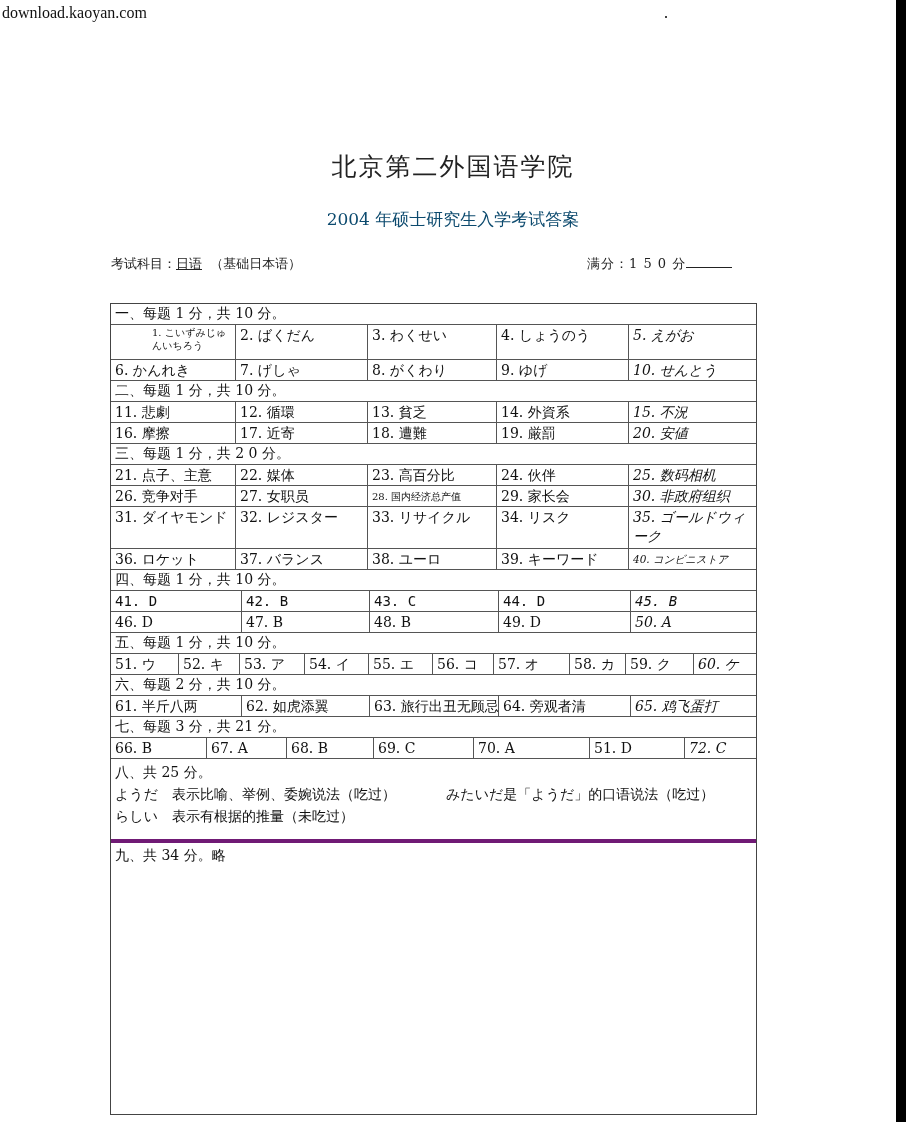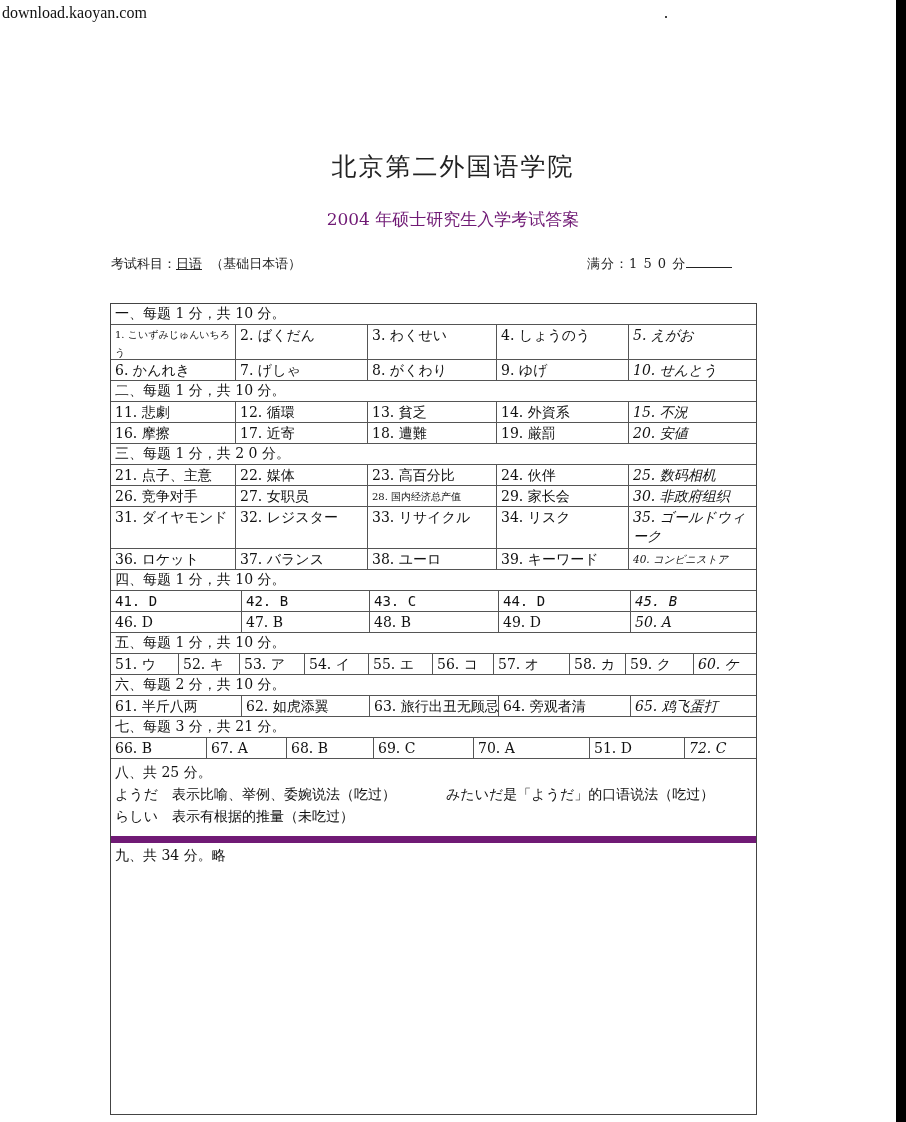--- a/index.html
+++ b/index.html
@@ -15,21 +15,21 @@
   .scan-edge {
     position:absolute; right:0; top:0; width:10px; height:1122px; background:#000;
   }
   .dot { position:absolute; left:665px; top:16px; width:2px; height:2px; background:#444; }
   .title {
     position:absolute; left:0; width:906px; top:150px; text-align:center;
     font-size:25px; letter-spacing:2px; color:#222;
   }
   .subtitle {
     position:absolute; left:0; width:906px; top:208px; text-align:center;
-    font-size:17px; color:#701a75;
+    font-size:17px; color:#0c4a6e;
   }
   .subject {
     position:absolute; left:111px; top:255px; font-size:13px; color:#222;
   }
   .subject .u { text-decoration:underline; }
   .fullmark {
     position:absolute; left:587px; top:255px; font-size:13px; color:#222;
     letter-spacing:1px;
   }
   .fullmark .blank {
@@ -39,23 +39,23 @@
     position:absolute; left:110px; top:303px; width:647px; height:812px;
     border:1px solid #444; box-sizing:border-box;
   }
   .row { display:flex; border-bottom:1px solid #555; box-sizing:border-box; }
   .row.header { height:21px; align-items:center; padding-left:4px; font-size:14px; }
   .cell {
     border-right:1px solid #555; box-sizing:border-box; padding:1px 4px;
     font-size:14px; line-height:19px; white-space:nowrap; overflow:hidden;
   }
   .cell:last-child { border-right:none;font-style:italic; }
-  .tiny-line { font-size:10px; line-height:18px; }
+  .tiny-line { font-size:10px; line-height:13px;margin-left:37px; }
   .c5 { width:20%; }
-  .sec8 { padding:3px 4px; font-size:14px; line-height:22px; border-bottom:7px solid #701a75; height:84px; box-sizing:border-box; position:relative;}
+  .sec8 { padding:3px 4px; font-size:14px; line-height:22px; border-bottom:4px solid #701a75; height:84px; box-sizing:border-box; position:relative;}
   .sec9 { padding:4px 4px; font-size:14px; }
 </style>
 </head>
 <body>
 
 <div class="watermark">download.kaoyan.com</div>
 <div class="dot"></div>
 <div class="scan-edge"></div>
 
 <div class="title">北京第二外国语学院</div>

